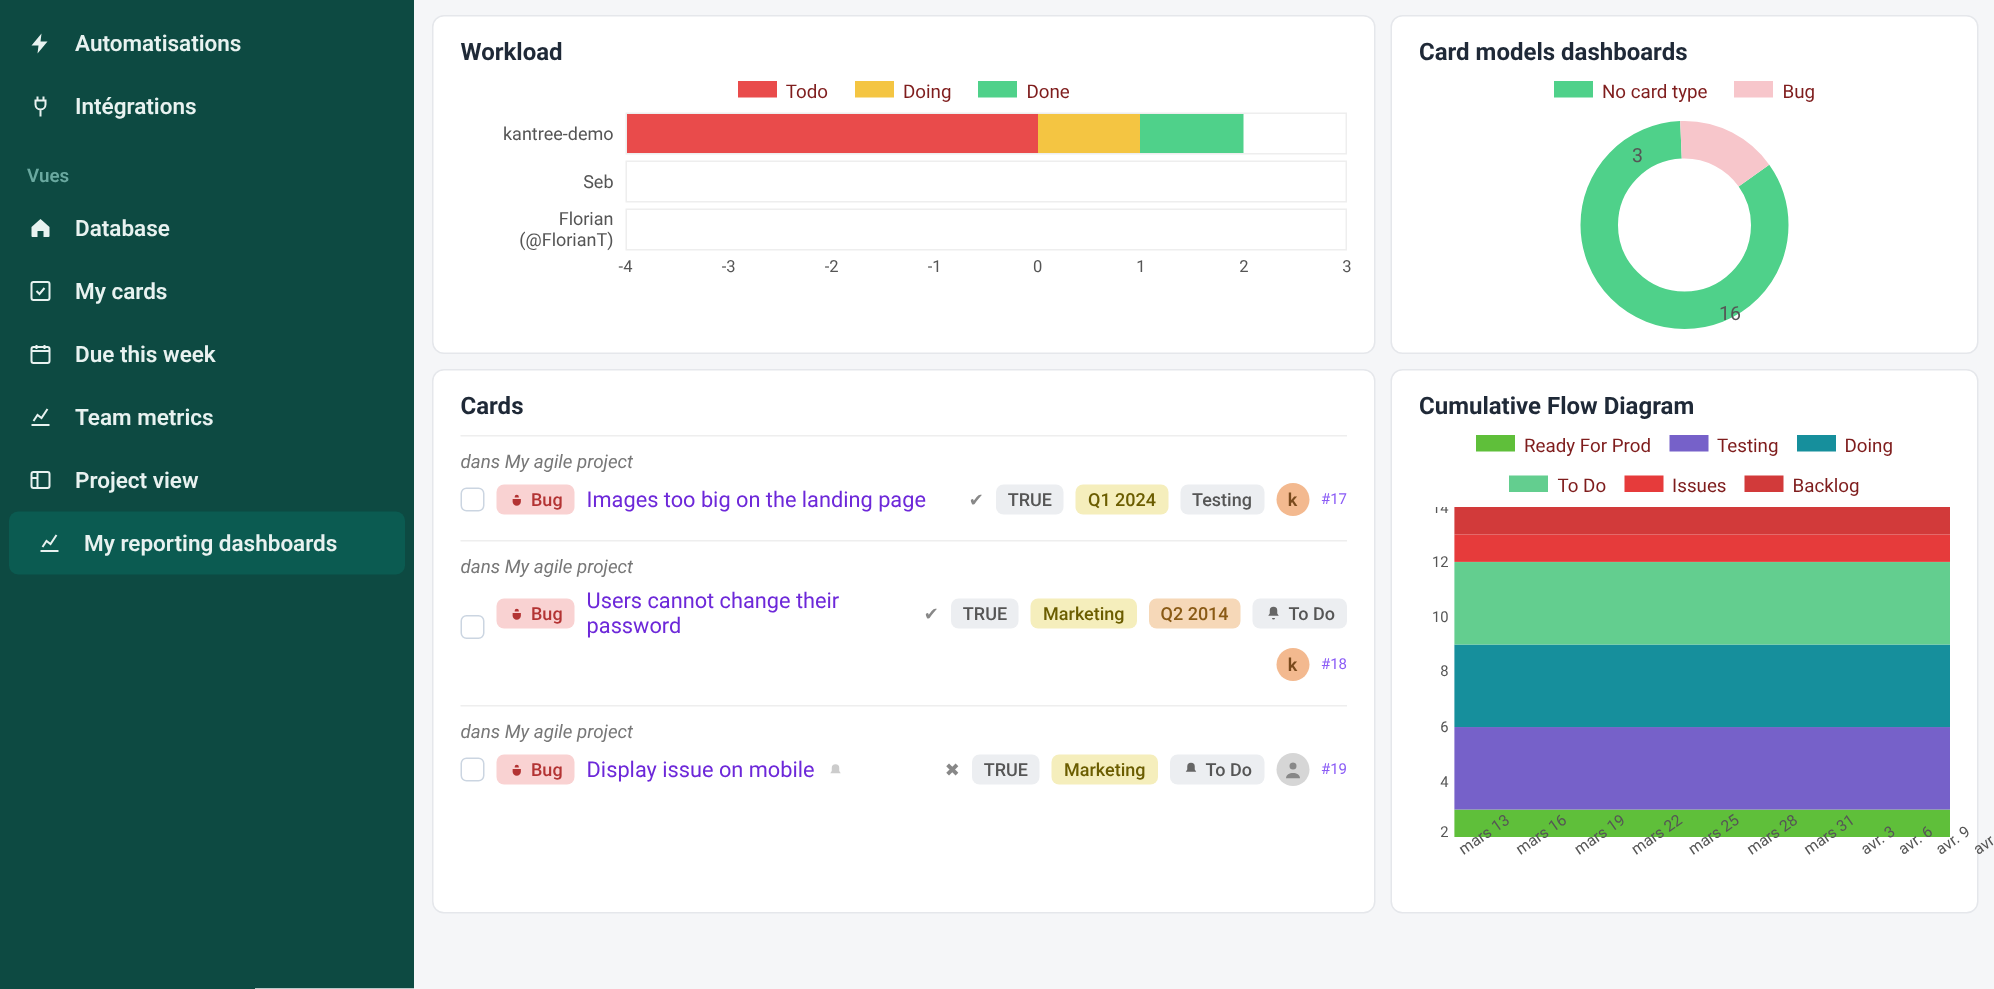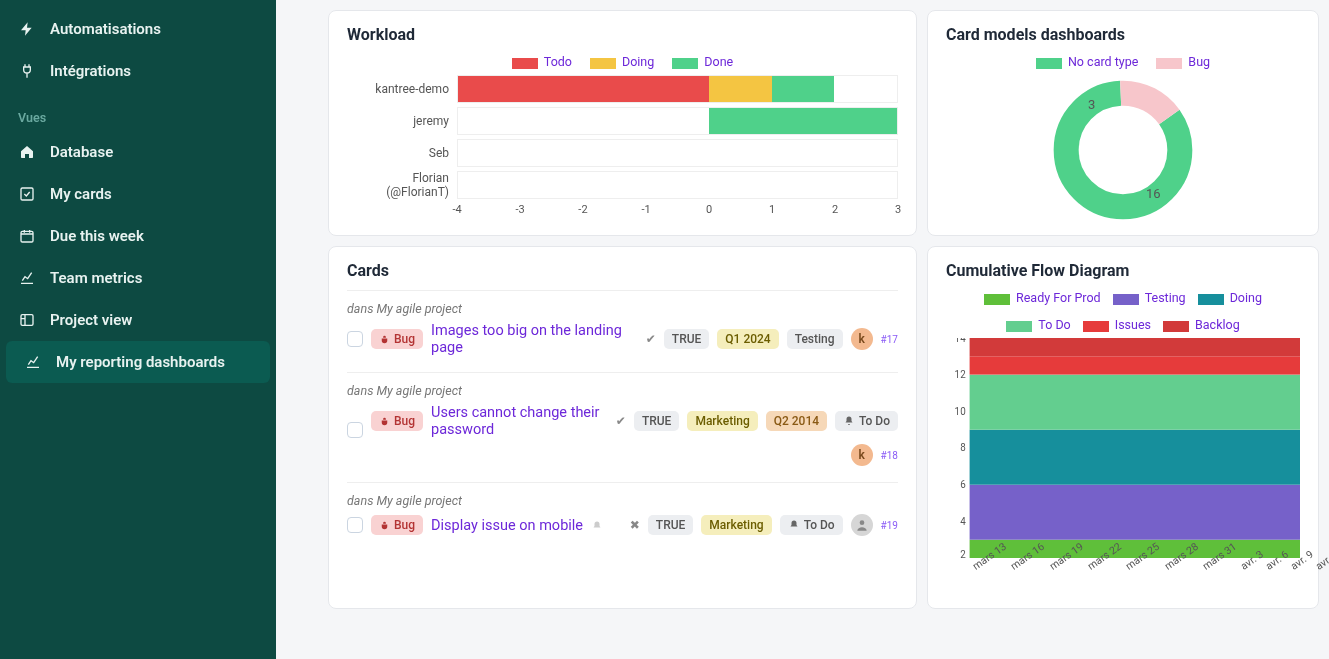--- a/index.html
+++ b/index.html
@@ -8,28 +8,28 @@
 
   
   .sidebar { width: 276px; background: #0d4a42; color: #fff; display: flex; flex-direction: column; padding-top: 8px; flex-shrink: 0; }
   .side-item { display: flex; align-items: center; gap: 14px; padding: 12px 18px; font-size: 15px; font-weight: 600; cursor: pointer; color: #e8f2f0; }
   .side-item.active { background: #0b5b51; border-radius: 6px; margin: 0 6px; }
   .side-section { padding: 18px 18px 6px; font-size: 12.5px; font-weight: 600; color: #6aa9a0; display: flex; align-items: center; gap: 6px; }
   .side-icon { width: 18px; height: 18px; display: inline-flex; align-items: center; justify-content: center; }
   .side-icon svg { width: 16px; height: 16px; stroke: #e8f2f0; fill: none; stroke-width: 2; }
 
   
-  .main { flex: 1; padding: 10px 10px 10px 12px; overflow: auto; margin-left: 40px; }
+  .main { flex: 1; padding: 10px 10px 10px 12px; overflow: auto; }
   .grid { display: grid; grid-template-columns: 1fr 392px; gap: 10px; }
   .panel { background: #fff; border: 1px solid #e5e7eb; border-radius: 8px; padding: 14px 18px 10px; }
   .panel-title { font-size: 16px; font-weight: 700; color: #1f2937; margin-bottom: 10px; }
 
   
   .legend { display: flex; gap: 18px; justify-content: center; align-items: center; font-size: 12.5px; margin-bottom: 6px; flex-wrap: wrap; }
-  .legend-item { display: flex; align-items: flex-end; gap: 6px; color: #6d28d9; }
+  .legend-item { display: flex; align-items: flex-start; gap: 6px; color: #7f1d1d; }
   .swatch { width: 26px; height: 11px; }
 
   
   .workload-chart { position: relative; }
   .workload-row { display: flex; align-items: center; margin-bottom: 4px; }
   .workload-label { width: 110px; text-align: right; padding-right: 8px; font-size: 12px; color: #555; }
   .workload-track { flex: 1; height: 28px; border: 1px solid #eee; position: relative; background: #fff; }
   .bar-seg { position: absolute; top: 0; bottom: 0; }
   .workload-axis { display: flex; margin-left: 110px; font-size: 11px; color: #555; position: relative; height: 16px; }
   .workload-axis span { position: absolute; transform: translateX(-50%); }
@@ -181,26 +181,20 @@
 
         <div class="workload-row">
           <div class="workload-label">kantree-demo</div>
           <div class="workload-track">
             <div class="bar-seg c-red" style="left:0%;     width:57.14%"></div>
             <div class="bar-seg c-yellow" style="left:57.14%; width:14.29%"></div>
             <div class="bar-seg c-green" style="left:71.43%; width:14.29%"></div>
           </div>
         </div>
         <div class="workload-row">
-          <div class="workload-label">jeremy</div>
-          <div class="workload-track">
-            <div class="bar-seg c-green" style="left:57.14%; width:42.86%"></div>
-          </div>
-        </div>
-        <div class="workload-row">
           <div class="workload-label">Seb</div>
           <div class="workload-track"></div>
         </div>
         <div class="workload-row">
           <div class="workload-label">Florian (@FlorianT)</div>
           <div class="workload-track"></div>
         </div>
         <div class="workload-axis">
           <span style="left:0%">-4</span>
           <span style="left:14.29%">-3</span>
@@ -227,21 +221,21 @@
           </div>
       </div>
       <div class="donut-wrap">
         <div class="donut">
           <svg width="150" height="150" viewBox="0 0 42 42">
 
             <circle cx="21" cy="21" r="15.915" fill="none" stroke="#4fd18a" stroke-width="7" stroke-dasharray="84.2 15.8" stroke-dashoffset="10"></circle>
             <circle cx="21" cy="21" r="15.915" fill="none" stroke="#f7c6cb" stroke-width="7" stroke-dasharray="15.8 84.2" stroke-dashoffset="25.8"></circle>
           </svg>
           <span class="donut-num" style="top:22px; left:40px;">3</span>
-          <span class="donut-num" style="bottom:24px; left:98px;">16</span>
+          <span class="donut-num" style="bottom:8px; left:98px;">16</span>
         </div>
       </div>
     </section>
 
     <section class="panel">
       <h3 class="panel-title">Cards</h3>
 
       <div class="card-item">
         <div class="card-project">
           <span>dans</span> <span>My agile project</span>

